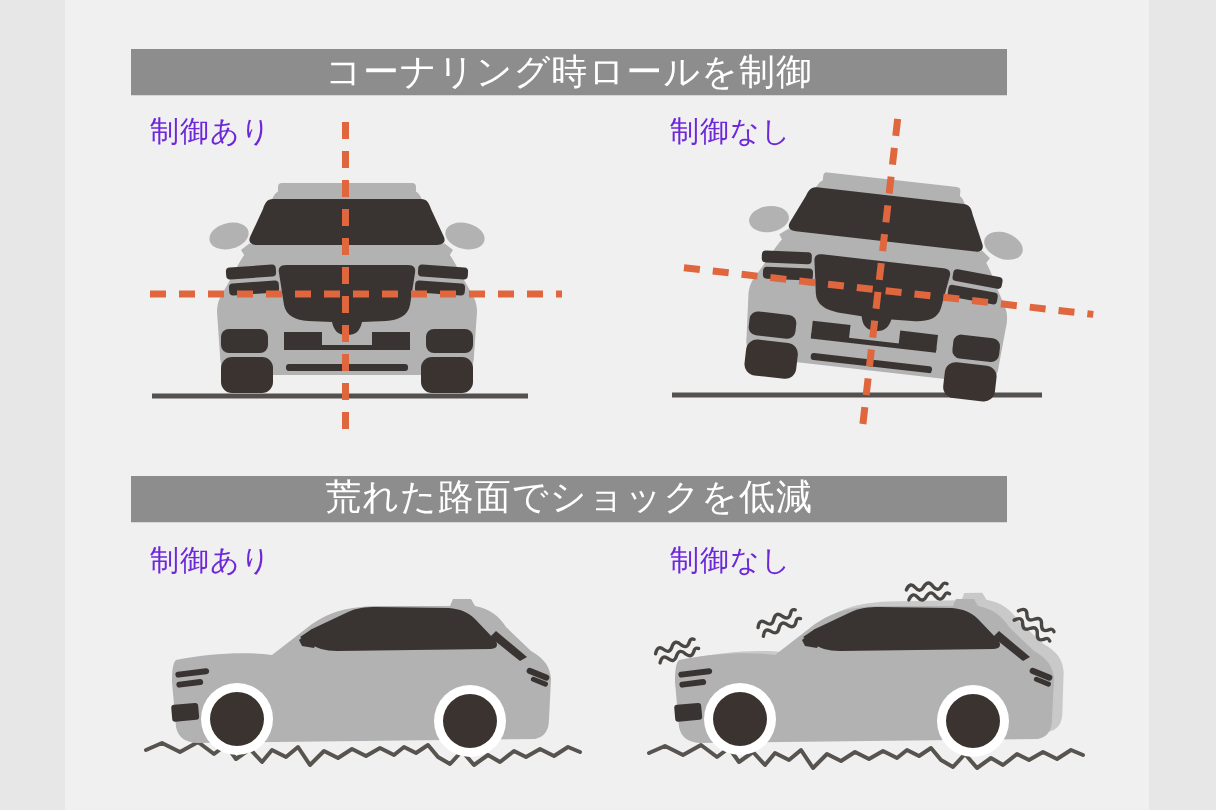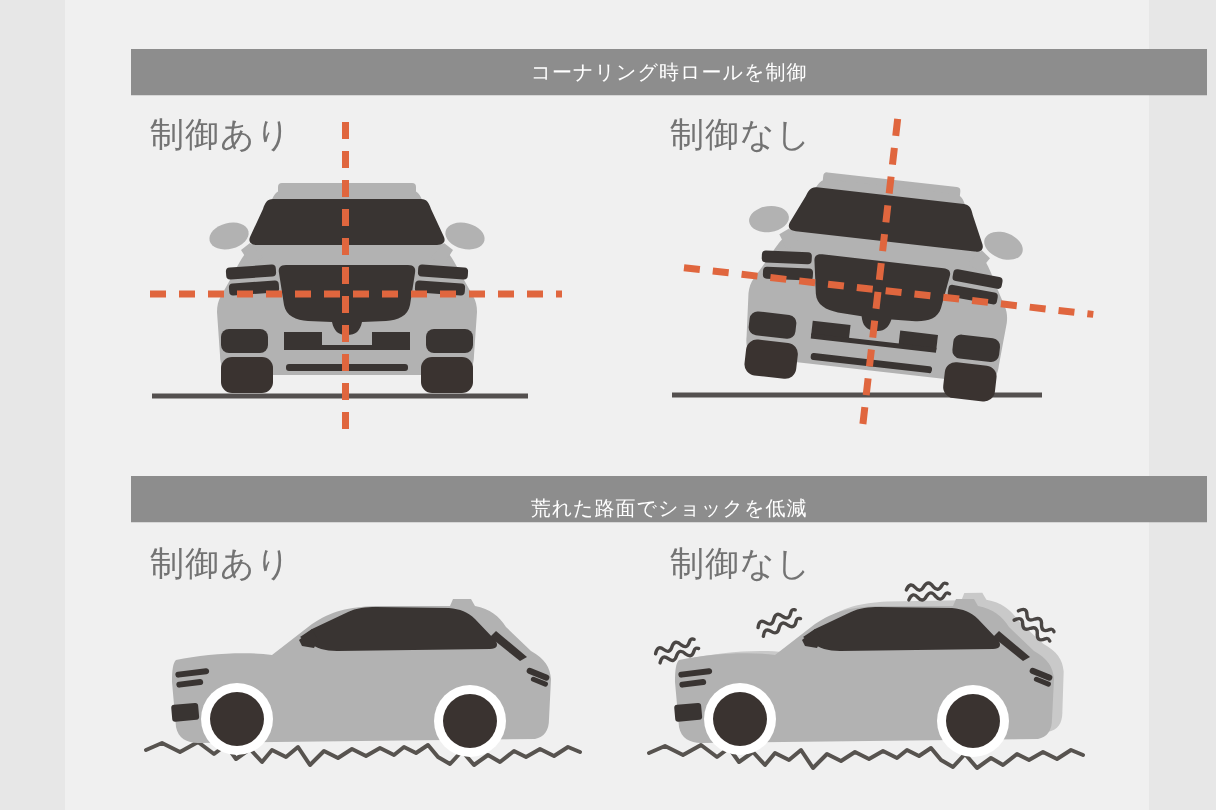--- a/index.html
+++ b/index.html
@@ -7,30 +7,30 @@
     width:1216px;height:810px;position:relative;overflow:hidden;
     background:#e7e7e7;
     font-family:"Liberation Sans","DejaVu Sans",sans-serif;
   }
   .inner-panel{
     position:absolute;left:65px;top:0;width:1084px;height:810px;
     background:#f0f0f0;
   }
   .stage{position:absolute;left:0;top:0;width:1216px;height:810px;}
   .bar{
-    position:absolute;left:131px;width:1076px;height:46px;
+    position:absolute;left:131px;width:876px;height:46px;
     background:#8d8d8d;color:#ffffff;
     display:flex;align-items:center;justify-content:center;
-    font-size:20px;letter-spacing:1px;
+    font-size:36px;letter-spacing:1px;
     box-shadow:0 1px 0 rgba(0,0,0,0.10);
   }
   .bar.roll{top:49px;}
   .bar.shock{top:476px;align-items:flex-end;}
   .panel-label{
-    position:absolute;font-size:34px;color:#737373;letter-spacing:1px;
+    position:absolute;font-size:29px;color:#6d28d9;letter-spacing:1px;
     white-space:nowrap;
   }
   .panel-label.tl{left:150px;top:112px;}
   .panel-label.tr{left:670px;top:112px;}
   .panel-label.bl{left:150px;top:541px;}
   .panel-label.br{left:670px;top:541px;}
   svg{position:absolute;left:0;top:0;}
 </style>
 </head>
 <body>

